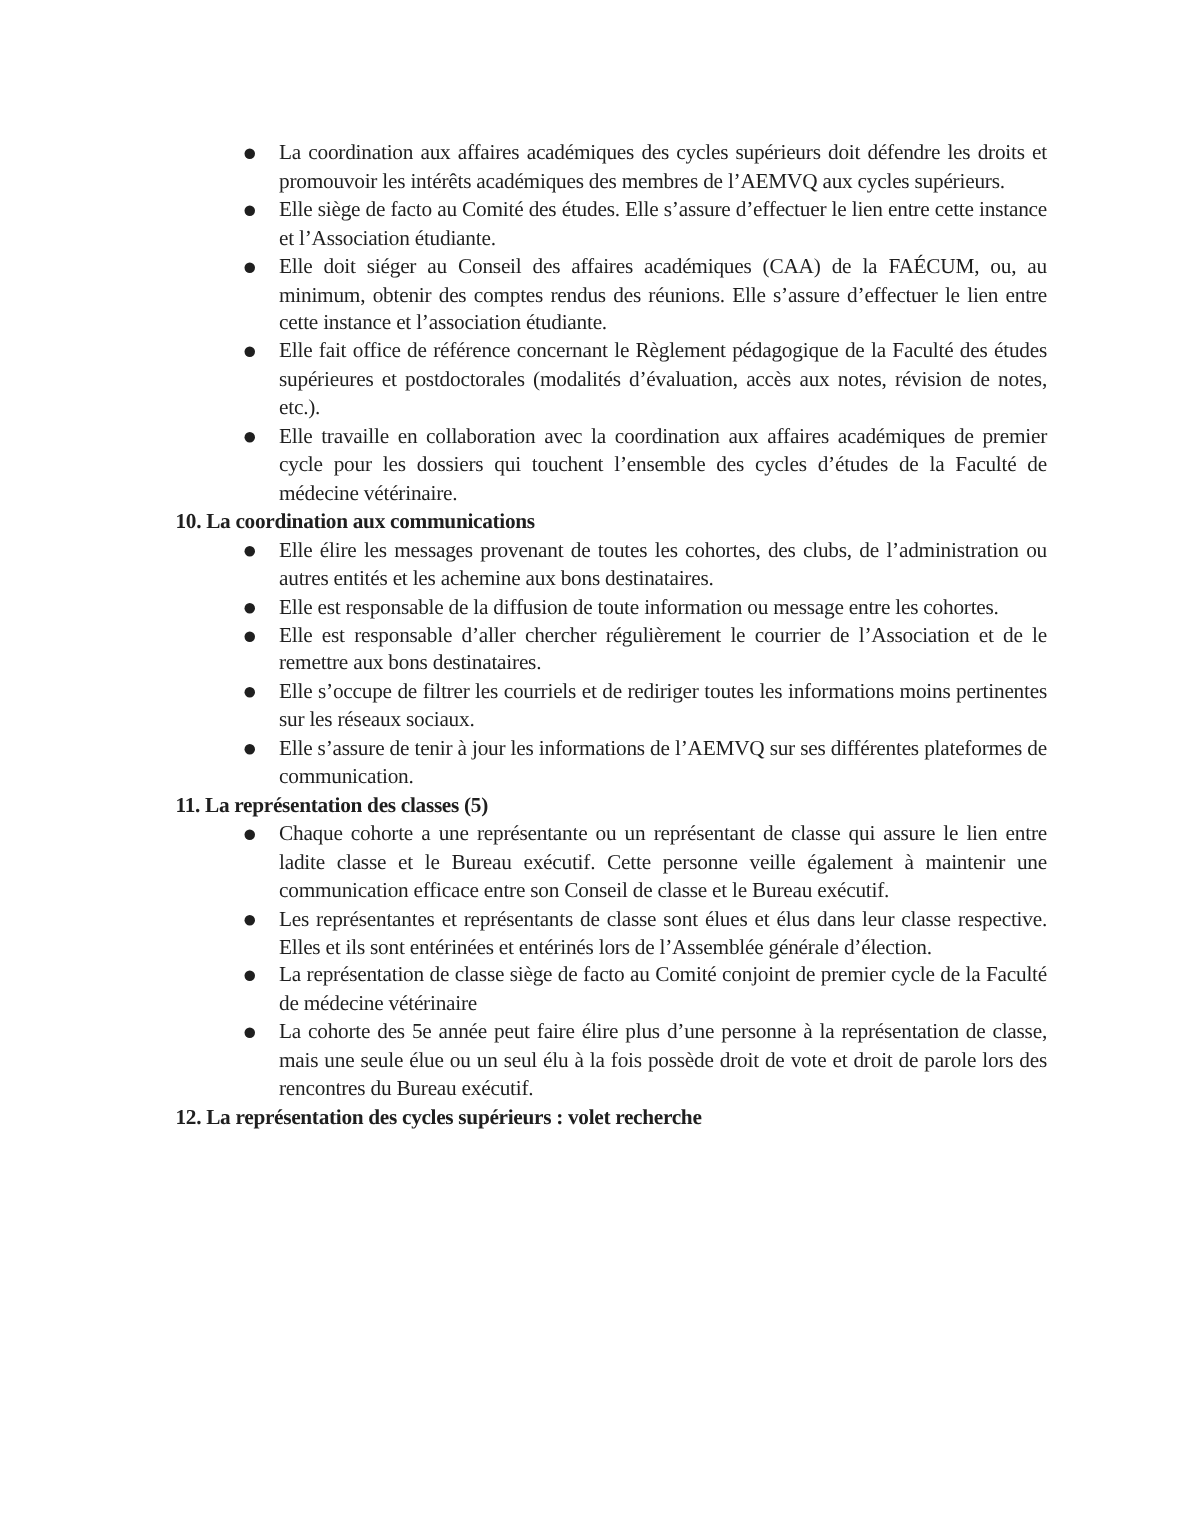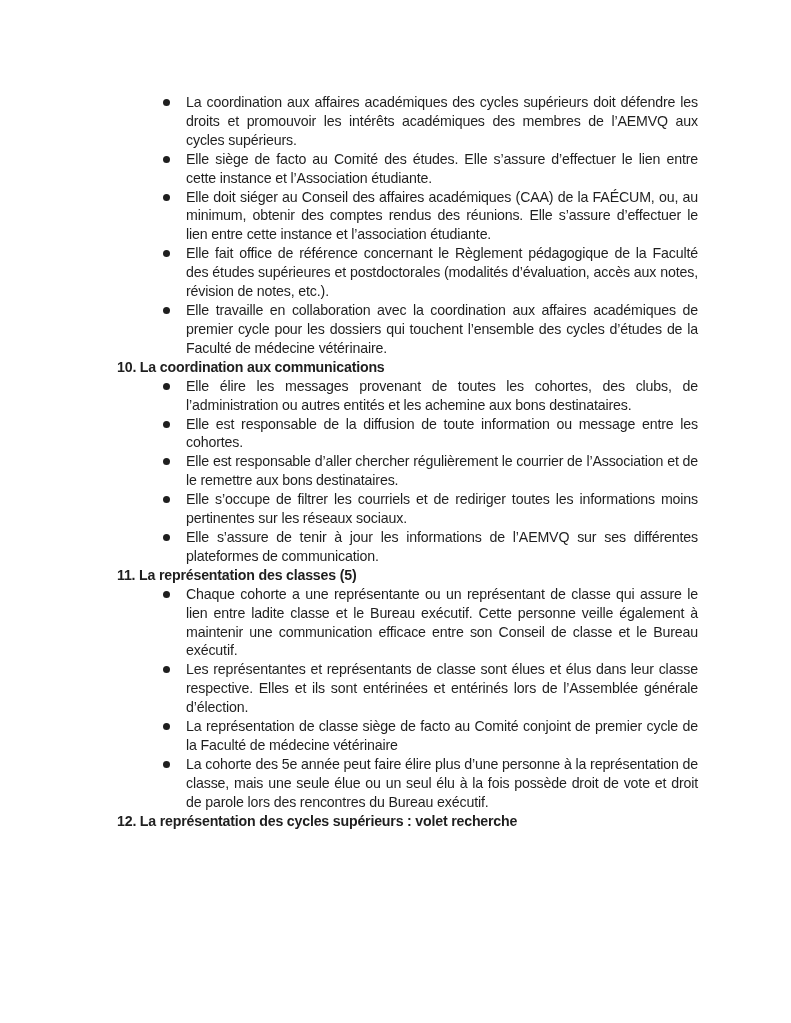--- a/index.html
+++ b/index.html
@@ -21,32 +21,34 @@
       top: 93px;
       width: 581px;
     }
     .section-heading {
       font-weight: bold;
       font-size: 14.2px;
       line-height: 19px;
       margin: 0;
       padding: 0;
       letter-spacing: -0.2px;
+      font-family: Liberation Serif, serif;
     }
     ul.bullets {
       list-style: none;
       margin: 0;
       padding: 0 0 0 69px;
     }
     ul.bullets li {
       position: relative;
       font-size: 14.2px;
       line-height: 18.9px;
       text-align: justify;
       letter-spacing: -0.15px;
+      font-family: Liberation Serif, serif;
     }
     ul.bullets li .bullet-dot {
       position: absolute;
       left: -23px;
       top: 6px;
       width: 7px;
       height: 7px;
       border-radius: 50%;
       background: #1f1f1f;
     }

